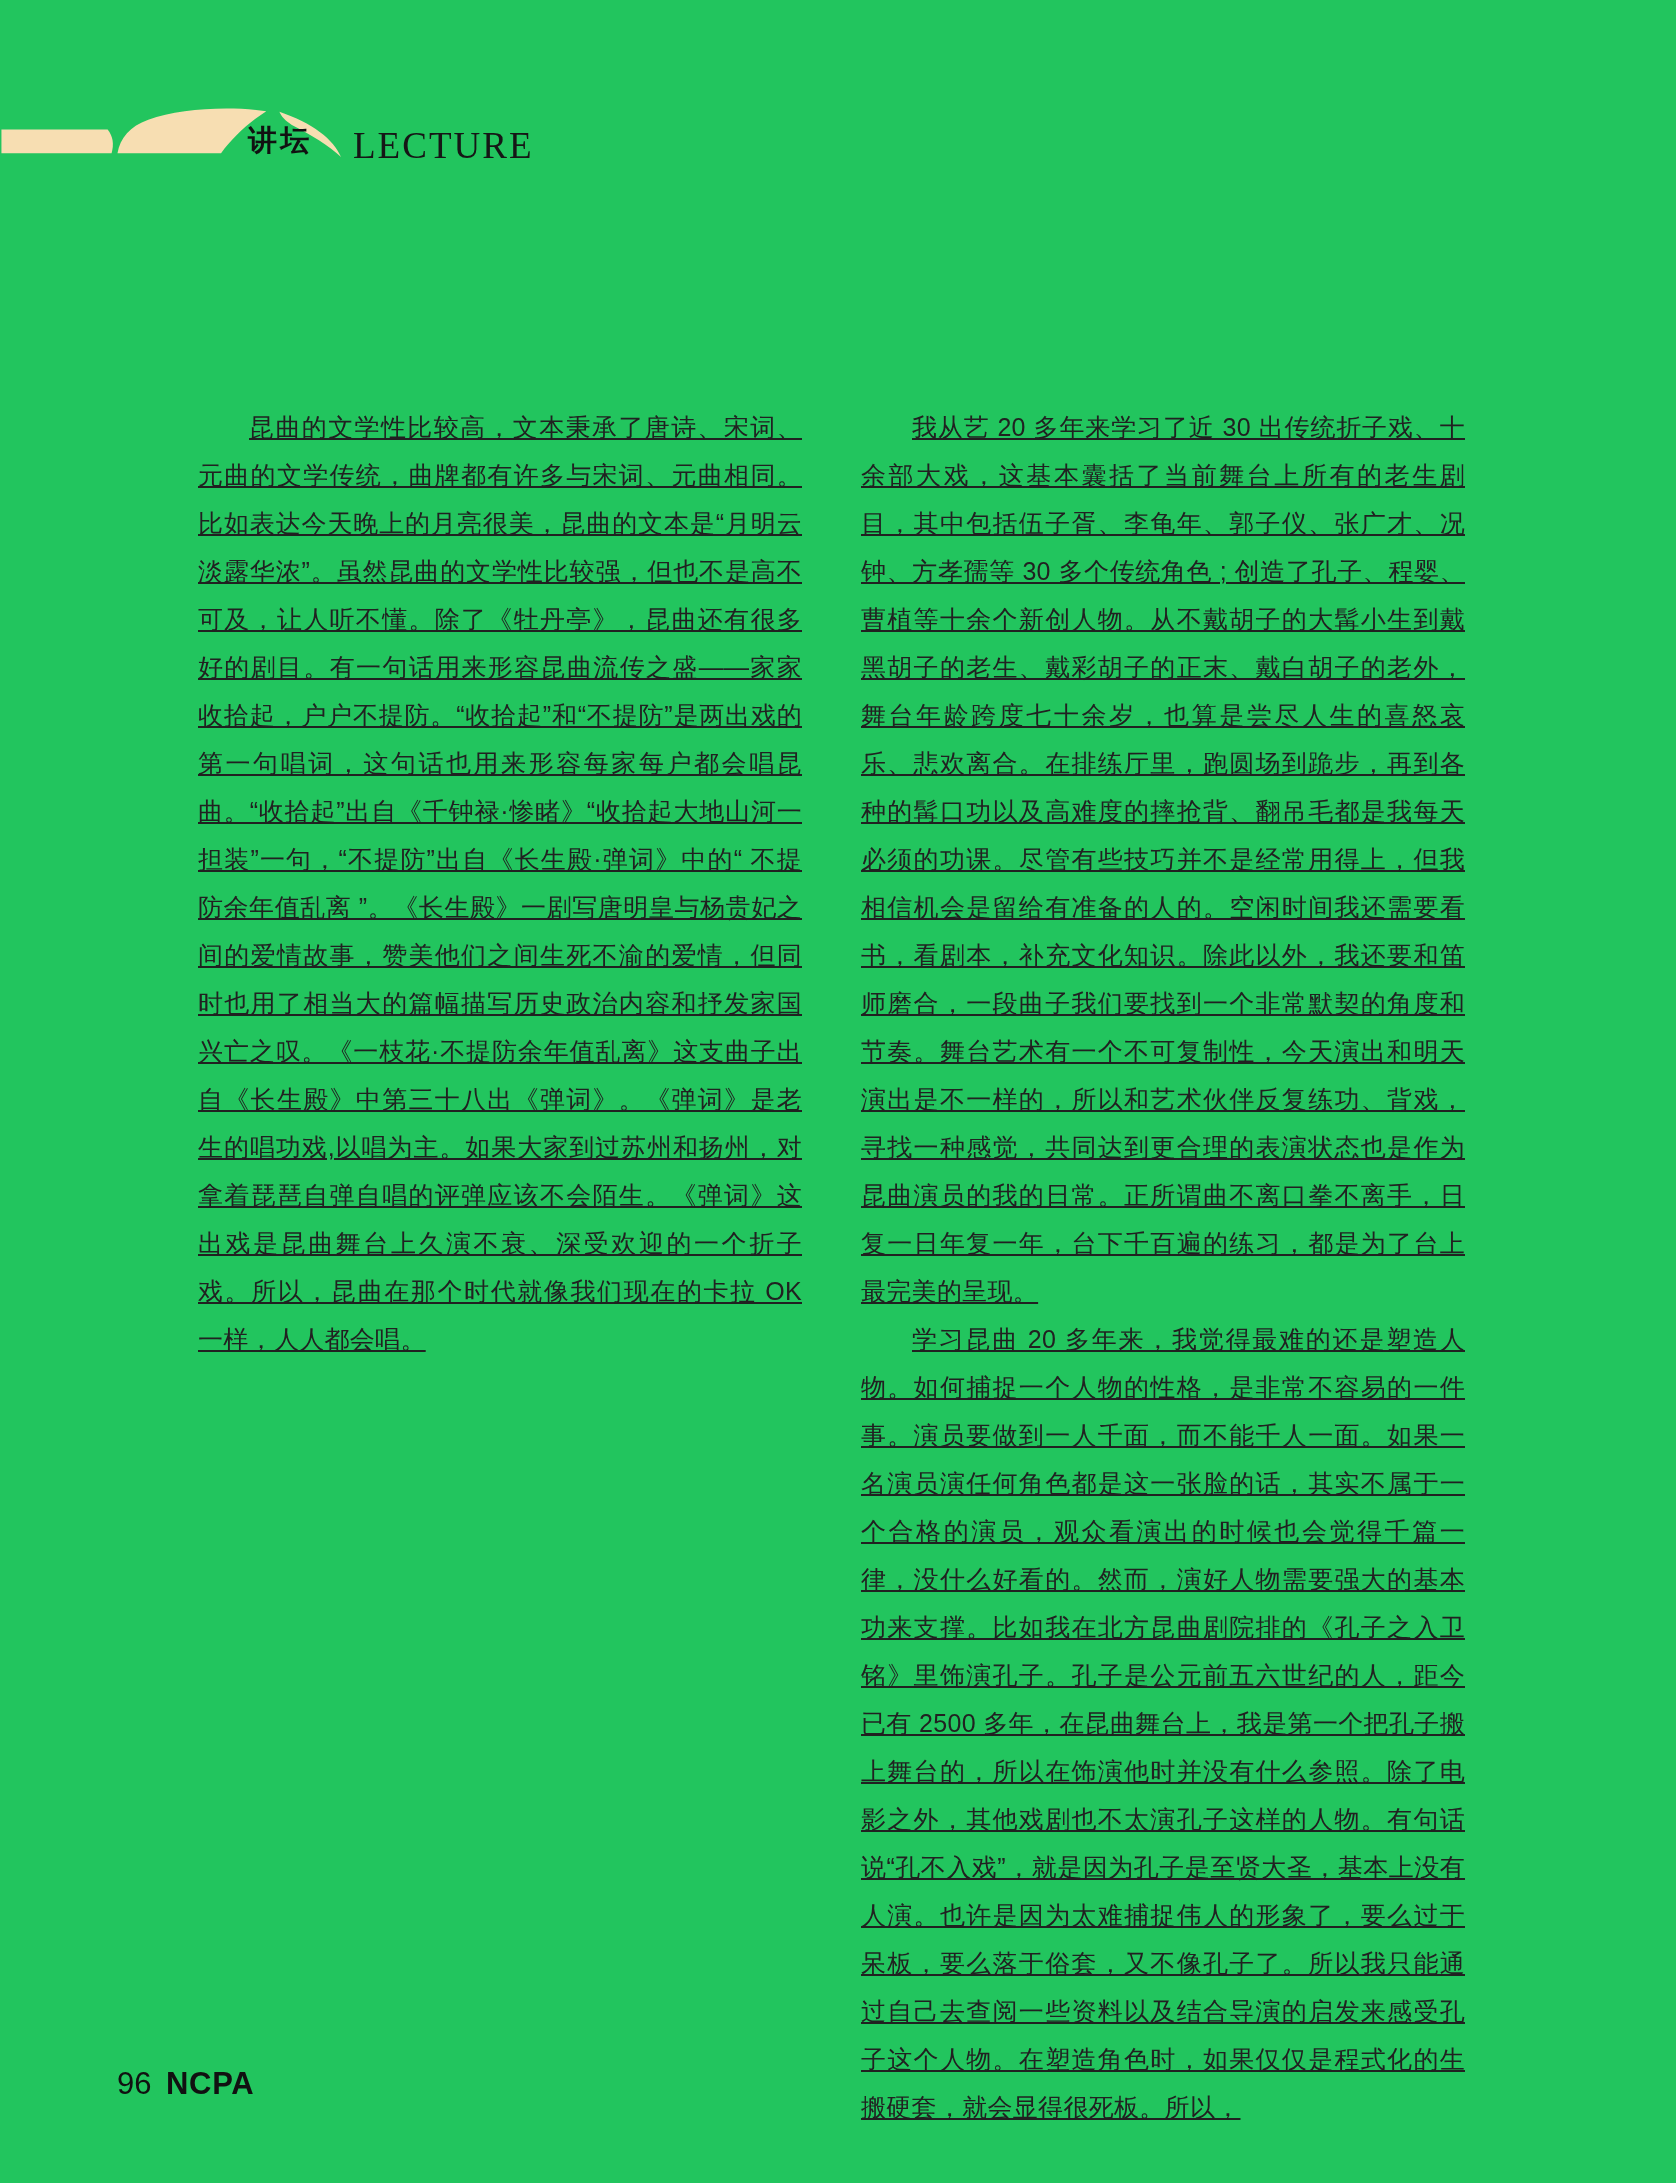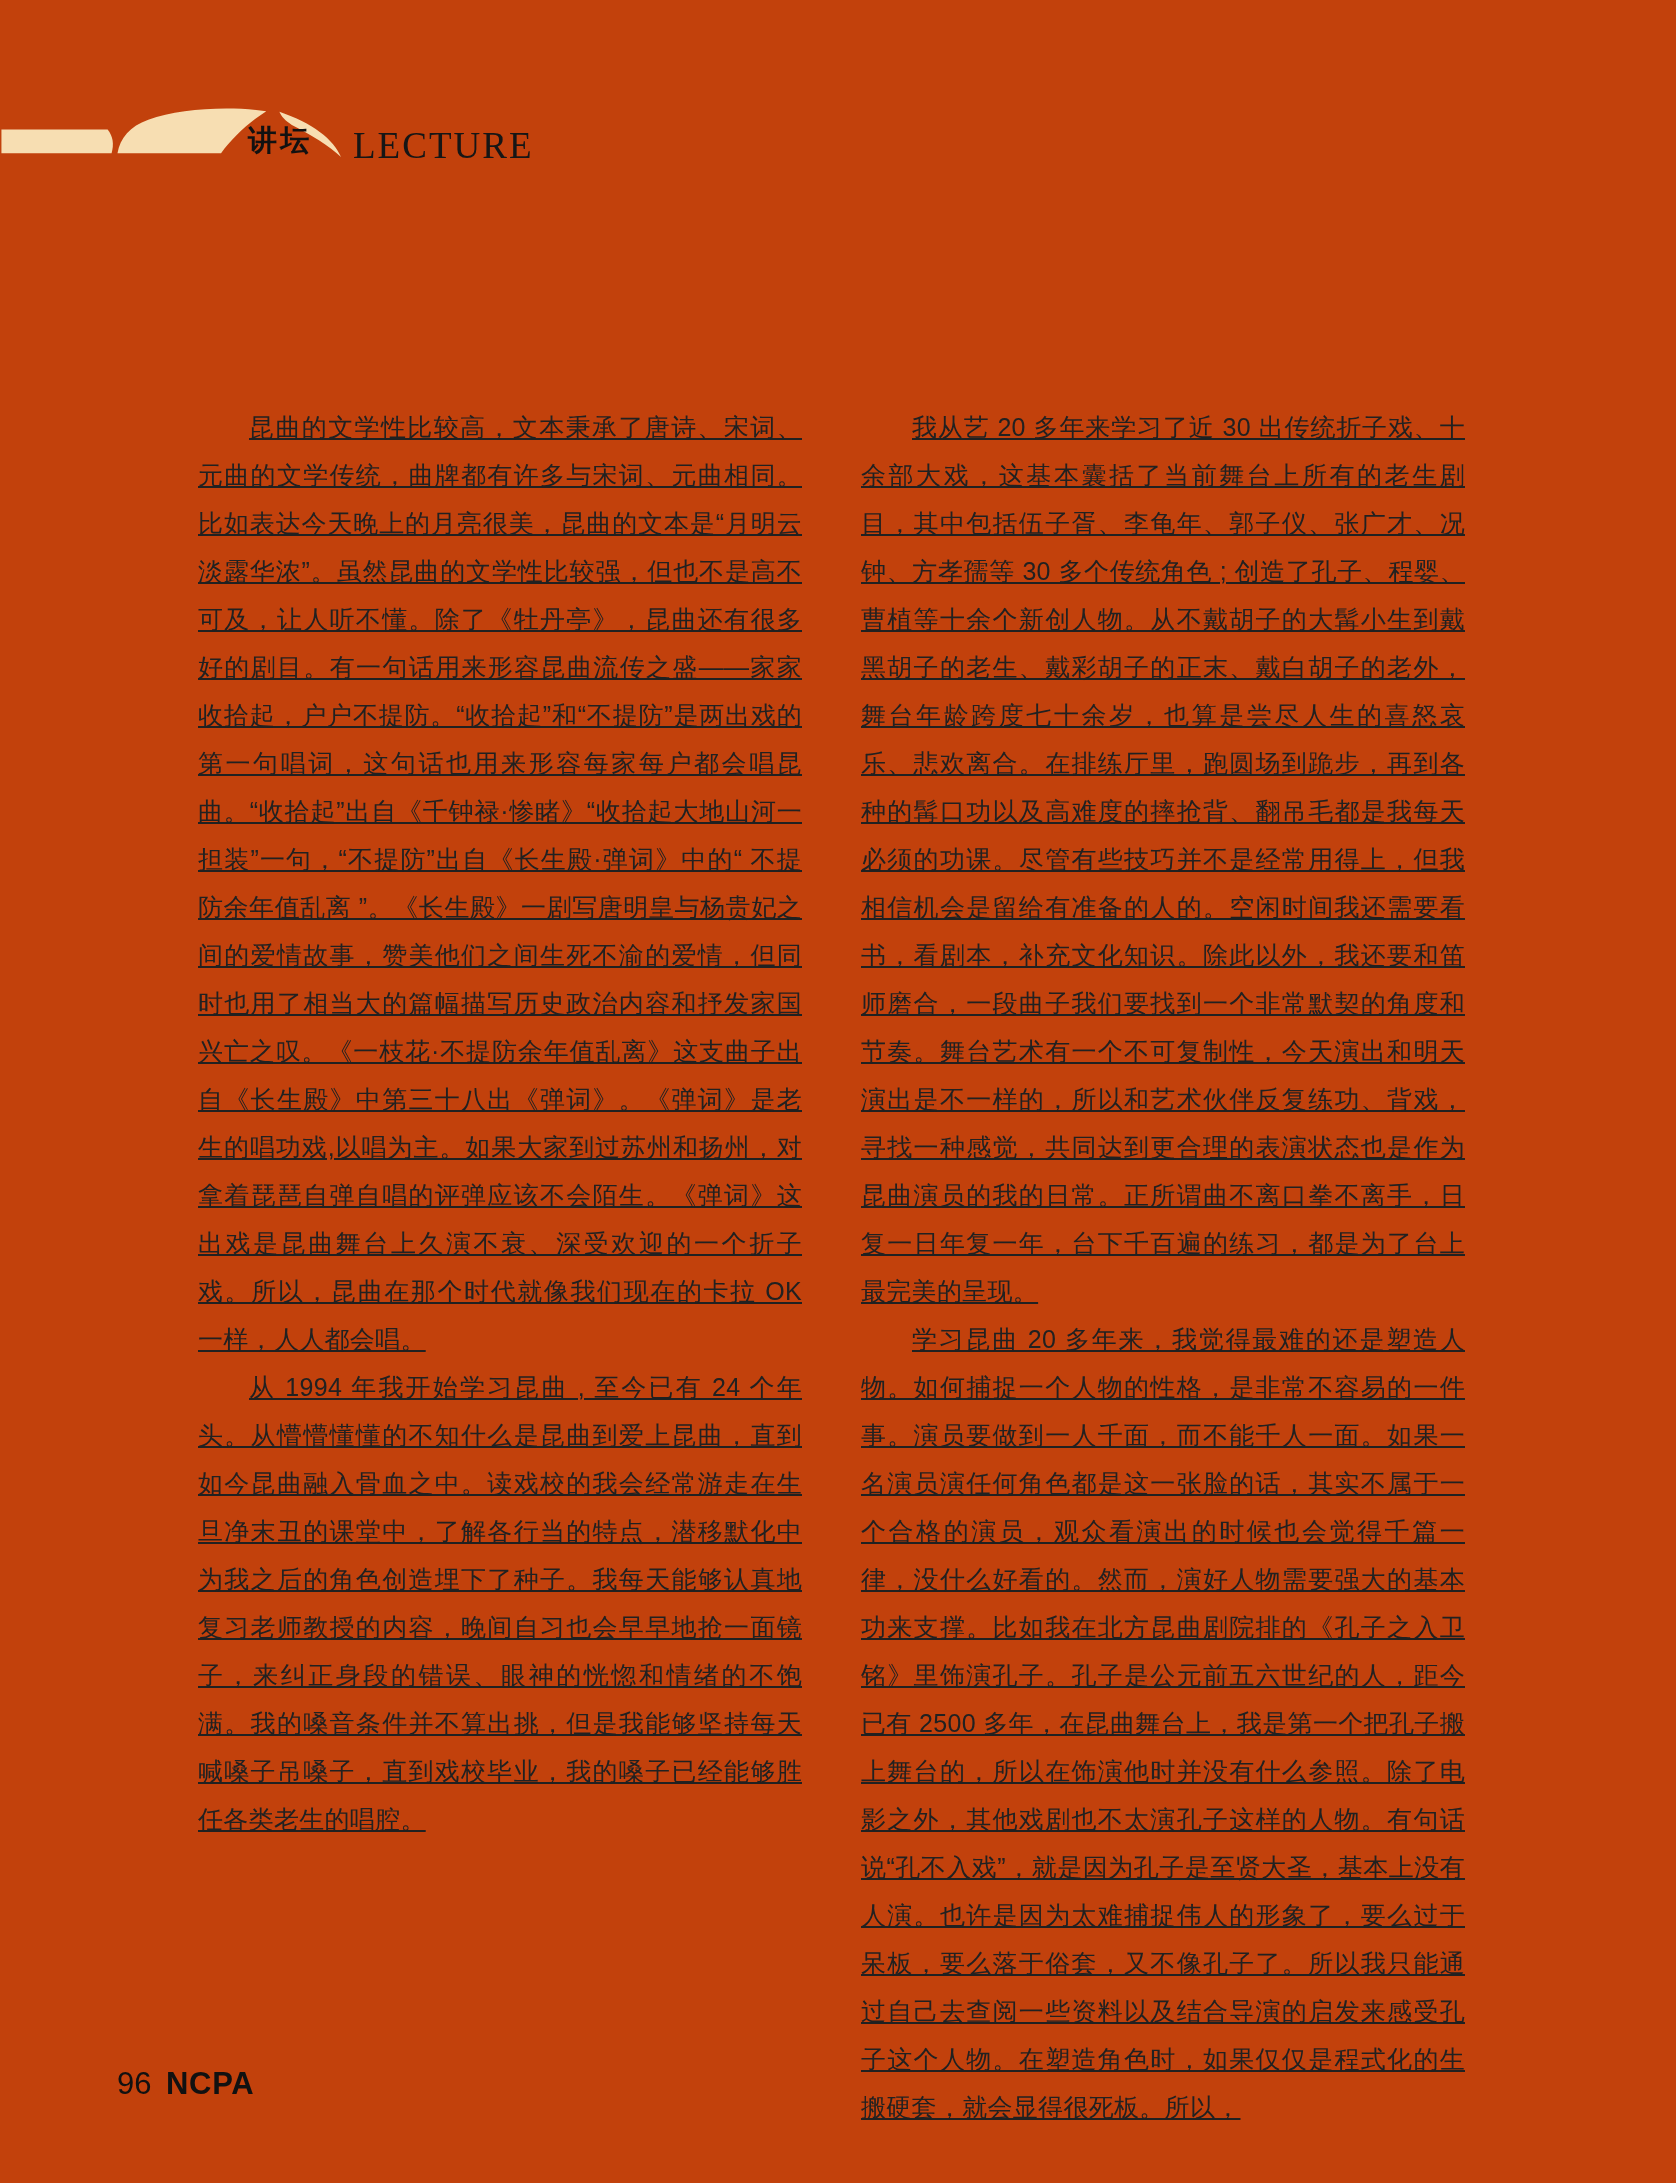--- a/index.html
+++ b/index.html
@@ -4,21 +4,21 @@
 <style>
   html, body { margin: 0; padding: 0; }
   body {
     width: 1676px; height: 2183px;
     background: #ffffff;
     font-family: "Liberation Sans", "DejaVu Sans", sans-serif;
   }
   .page {
     position: relative;
     width: 1676px; height: 2183px;
-    background: #c2410c;
+    background: #22c55e;
     overflow: hidden;
   }
   
   .logo-svg {
     position: absolute; left: 0; top: 102px;
     width: 370px; height: 59px;
     display: block;
   }
   .logo-cn {
     position: absolute; left: 248px; top: 126px;
@@ -68,21 +68,20 @@
       <path d="M177,78 C181,55 196,37 224,27 C272,10 346,6 404,14 C377,31 352,55 335,78 Z" fill="#f7deb2"></path>
       <path d="M424,15 C474,32 507,57 518,84 C501,67 470,49 443,35 C433,29 427,22 424,15 Z" fill="#f7deb2"></path>
     </svg>
     <div class="logo-cn">讲坛</div>
     <div class="logo-en">LECTURE</div>
   </header>
 
   <main class="columns">
     <section class="col">
       <p class="para indent">昆曲的文学性比较高，文本秉承了唐诗、宋词、元曲的文学传统，曲牌都有许多与宋词、元曲相同。比如表达今天晚上的月亮很美，昆曲的文本是“月明云淡露华浓”。虽然昆曲的文学性比较强，但也不是高不可及，让人听不懂。除了《牡丹亭》，昆曲还有很多好的剧目。有一句话用来形容昆曲流传之盛——家家收拾起，户户不提防。“收拾起”和“不提防”是两出戏的第一句唱词，这句话也用来形容每家每户都会唱昆曲。“收拾起”出自《千钟禄·惨睹》“收拾起大地山河一担装”一句，“不提防”出自《长生殿·弹词》中的“ 不提防余年值乱离 ”。《长生殿》一剧写唐明皇与杨贵妃之间的爱情故事，赞美他们之间生死不渝的爱情，但同时也用了相当大的篇幅描写历史政治内容和抒发家国兴亡之叹。《一枝花·不提防余年值乱离》这支曲子出自《长生殿》中第三十八出《弹词》。《弹词》是老生的唱功戏,以唱为主。如果大家到过苏州和扬州，对拿着琵琶自弹自唱的评弹应该不会陌生。《弹词》这出戏是昆曲舞台上久演不衰、深受欢迎的一个折子戏。所以，昆曲在那个时代就像我们现在的卡拉 OK 一样，人人都会唱。</p>
-      <p class="para indent">从 1994 年我开始学习昆曲 , 至今已有 24 个年头。从懵懵懂懂的不知什么是昆曲到爱上昆曲，直到如今昆曲融入骨血之中。读戏校的我会经常游走在生旦净末丑的课堂中，了解各行当的特点，潜移默化中为我之后的角色创造埋下了种子。我每天能够认真地复习老师教授的内容，晚间自习也会早早地抢一面镜子，来纠正身段的错误、眼神的恍惚和情绪的不饱满。我的嗓音条件并不算出挑，但是我能够坚持每天喊嗓子吊嗓子，直到戏校毕业，我的嗓子已经能够胜任各类老生的唱腔。</p>
     </section>
     <section class="col">
       <p class="para indent">我从艺 20 多年来学习了近 30 出传统折子戏、十余部大戏，这基本囊括了当前舞台上所有的老生剧目，其中包括伍子胥、李龟年、郭子仪、张广才、况钟、方孝孺等 30 多个传统角色 ; 创造了孔子、程婴、曹植等十余个新创人物。从不戴胡子的大髯小生到戴黑胡子的老生、戴彩胡子的正末、戴白胡子的老外，舞台年龄跨度七十余岁，也算是尝尽人生的喜怒哀乐、悲欢离合。在排练厅里，跑圆场到跪步，再到各种的髯口功以及高难度的摔抢背、翻吊毛都是我每天必须的功课。尽管有些技巧并不是经常用得上，但我相信机会是留给有准备的人的。空闲时间我还需要看书，看剧本，补充文化知识。除此以外，我还要和笛师磨合，一段曲子我们要找到一个非常默契的角度和节奏。舞台艺术有一个不可复制性，今天演出和明天演出是不一样的，所以和艺术伙伴反复练功、背戏，寻找一种感觉，共同达到更合理的表演状态也是作为昆曲演员的我的日常。正所谓曲不离口拳不离手，日复一日年复一年，台下千百遍的练习，都是为了台上最完美的呈现。</p>
       <p class="para indent">学习昆曲 20 多年来，我觉得最难的还是塑造人物。如何捕捉一个人物的性格，是非常不容易的一件事。演员要做到一人千面，而不能千人一面。如果一名演员演任何角色都是这一张脸的话，其实不属于一个合格的演员，观众看演出的时候也会觉得千篇一律，没什么好看的。然而，演好人物需要强大的基本功来支撑。比如我在北方昆曲剧院排的《孔子之入卫铭》里饰演孔子。孔子是公元前五六世纪的人，距今已有 2500 多年，在昆曲舞台上，我是第一个把孔子搬上舞台的，所以在饰演他时并没有什么参照。除了电影之外，其他戏剧也不太演孔子这样的人物。有句话说“孔不入戏”，就是因为孔子是至贤大圣，基本上没有人演。也许是因为太难捕捉伟人的形象了，要么过于呆板，要么落于俗套，又不像孔子了。所以我只能通过自己去查阅一些资料以及结合导演的启发来感受孔子这个人物。在塑造角色时，如果仅仅是程式化的生搬硬套，就会显得很死板。所以，</p>
     </section>
   </main>
 
   <footer class="page-footer">
     <span class="num">96</span><span class="brand">NCPA</span>
   </footer>

